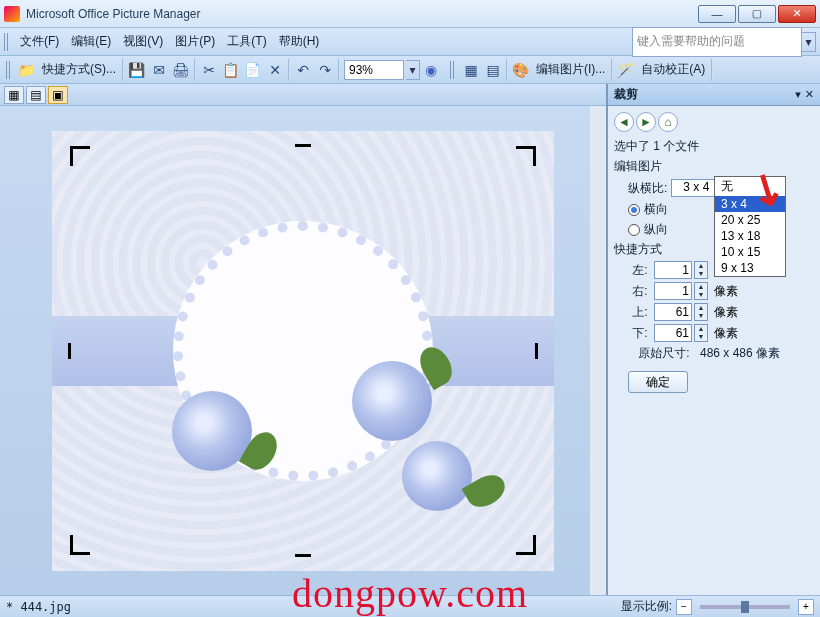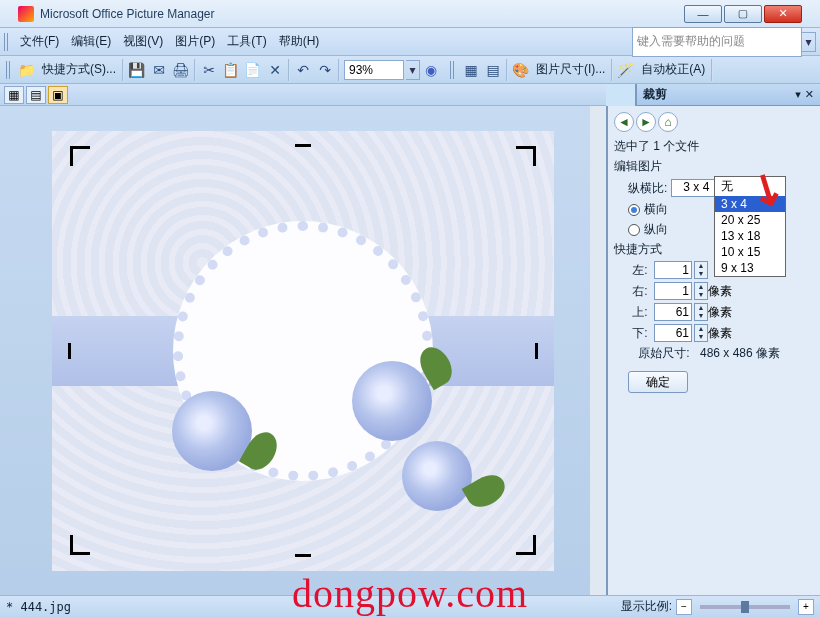--- a/index.html
+++ b/index.html
@@ -1,19 +1,19 @@
 <!DOCTYPE html>
 <html><head>
 <meta charset="utf-8">
 <style>
 * { margin: 0; padding: 0; box-sizing: border-box; font-family: "Microsoft YaHei", Tahoma, sans-serif; font-size: 12px; }
 body { background: #cce4f7; width: 820px; height: 617px; overflow: hidden; position: relative; }
 
 
-.titlebar { height: 28px; background: linear-gradient(#e8f1fb, #d5e6f8); border-bottom: 1px solid #a0b8d8; display: flex; align-items: center; padding: 0 18px; }
+.titlebar { height: 28px; background: linear-gradient(#e8f1fb, #d5e6f8); border-bottom: 1px solid #a0b8d8; display: flex; align-items: center; padding: 0 4px; }
 .titlebar .app-icon { width: 16px; height: 16px; background: linear-gradient(135deg,#e06,#fa0); border-radius: 2px; margin-right: 6px; }
 .title-text { color: #1f3b5a; }
 .win-buttons { margin-left: auto; display: flex; gap: 2px; }
 .win-btn { width: 38px; height: 18px; border: 1px solid #5a7aa0; border-radius: 2px; background: linear-gradient(#f0f6ff,#c8ddf2); display: flex; align-items: center; justify-content: center; font-size: 11px; color:#234; }
 .win-btn.close { background: linear-gradient(#f08070,#d03020); color: #fff; border-color:#a02010; }
 
 
 .menubar { height: 28px; background: linear-gradient(#d9e8fb,#c3daf3); display: flex; align-items: center; padding: 0 4px; border-bottom:1px solid #98b8dc; }
 .grip { width: 6px; height: 18px; background: repeating-linear-gradient(90deg,#7a99c0 0 1px,transparent 1px 3px); margin-right:4px;}
 .menu-item { padding: 3px 6px; color:#123; }
@@ -27,21 +27,21 @@
 .tb-ico { width:20px; height:20px; display:flex; align-items:center; justify-content:center; margin:0 1px; font-size:14px; color:#2a4a7a; border-radius:2px; cursor:pointer; }
 .tb-text-btn { display:flex; align-items:center; padding:0 4px; height:22px; color:#123; }
 .zoom-box { width:60px; height:20px; border:1px solid #8caad0; background:#fff; display:flex; align-items:center; padding:0 4px; margin:0 2px;}
 .zoom-dd { width:14px; height:20px; border:1px solid #8caad0; border-left:none; display:flex;align-items:center;justify-content:center;color:#335;}
 
 
 .midrow { height: 22px; display:flex; }
 .view-tb { background: linear-gradient(#d0e2f8,#bcd5ef); display:flex; align-items:center; padding:0 4px; border-bottom:1px solid #98b8dc; width:606px;}
 .view-btn { width:20px; height:18px; border:1px solid #8caad0; margin-right:2px; display:flex;align-items:center;justify-content:center; background:#e6f0fb;}
 .view-btn.active { background:#fae5b0; border-color:#d0a030;}
-.task-head { flex:1; background:linear-gradient(#c3daf3,#a8c8eb); display:flex; align-items:center; padding:0 6px; border-left:2px solid #7a99c0; border-bottom:1px solid #7a99c0;margin-left:29px;}
+.task-head { flex:1; background:linear-gradient(#c3daf3,#a8c8eb); display:flex; align-items:center; padding:0 6px; border-left:2px solid #7a99c0; border-bottom:1px solid #7a99c0;}
 .task-title { font-weight:bold; color:#123; }
 .task-head-btn { margin-left:4px; color:#123; font-size:11px; cursor:pointer;}
 .task-head .spacer { flex:1; }
 
 
 .workspace { display:flex; height: calc(100% - 28px - 28px - 28px - 22px - 22px); }
 .canvas-area { width:606px; background: linear-gradient(#c6daf1,#b6cee9); position:relative; display:flex; align-items:center; justify-content:center; overflow:hidden;}
 .img-box { width:502px; height:440px; background: repeating-radial-gradient(circle at 30% 30%, #e8ebf5 0 6px, #dfe4f2 6px 14px), #e8ebf5; position:relative;}
 .ribbon { position:absolute; left:0; right:0; top:50%; transform:translateY(-50%); height:70px; background:linear-gradient(#c5d2f0,#b0c0e8);}
 .doily { position:absolute; left:50%; top:50%; transform:translate(-50%,-50%); width:260px; height:260px; border:10px dotted #d2dbf3; border-radius:50%; background:#fdfdff;}
@@ -78,21 +78,21 @@
 .ratio-box { width:50px; height:18px; border:1px solid #7a99c0; background:#fff; text-align:center; margin:0 4px;}
 .ratio-drop { width:20px; height:20px; border:2px solid #d03030; display:flex;align-items:center;justify-content:center; background:#e6f0fb; color:#234;}
 .radio { width:12px; height:12px; border:1px solid #555; border-radius:50%; display:inline-flex; align-items:center; justify-content:center; margin-right:4px; background:#fff;}
 .radio.sel::after { content:""; width:6px; height:6px; background:#4080e0; border-radius:50%;}
 .dropdown-open { position:absolute; top:70px; left:106px; width:72px; border:1px solid #666; background:#fff; font-family:monospace; font-size:12px;}
 .dropdown-open .opt { padding:1px 6px; white-space:nowrap;}
 .dropdown-open .opt.sel { background:#2a5fd0; color:#fff;}
 .num-input { width:38px; height:18px; border:1px solid #7a99c0; background:#fff; text-align:right; padding:0 2px; margin:0 2px;}
 .spinner { display:inline-flex; flex-direction:column; border:1px solid #7a99c0;}
 .spinner span { width:12px; height:8px; background:#e6f0fb; font-size:7px; line-height:7px; text-align:center; color:#234;}
-.unit { }
+.unit { margin-left:6px;}
 .ok-btn { width:60px; height:22px; border:1px solid #7a99c0; background:linear-gradient(#f8fbff,#dce8f6); border-radius:3px; margin-top:6px; cursor:pointer;}
 .arrow-annot { position:absolute; top:58px; left:142px; color:#e02020; font-size:42px; transform:rotate(28deg); font-weight:bold; pointer-events:none;}
 
 
 .statusbar { height:22px; background:linear-gradient(#d3e4f8,#bed7f0); border-top:1px solid #98b8dc; display:flex; align-items:center; padding:0 6px; }
 .status-left { font-family:monospace; font-size:12px; color:#123;}
 .status-right { margin-left:auto; display:flex; align-items:center; gap:4px;}
 .zoom-btn-sm { border:1px solid #8caad0; width:16px; height:16px; background:#fff; display:flex;align-items:center;justify-content:center; font-size:10px;}
 .slider { width:90px; height:4px; background:#aac; position:relative; margin:0 4px;}
 .slider::after { content:""; position:absolute; left:45%; top:-4px; width:8px; height:12px; background:#5a7aa0;}
@@ -149,21 +149,21 @@
       </div>
     <div class="zoom-dd">▾</div>
     <div class="tb-ico" style="color:#4060c0;">◉</div>
   </div>
   <div class="tb-group">
     <div class="grip"></div>
     <div class="tb-ico">▦</div>
     <div class="tb-ico">▤</div>
     <div class="tb-sep"></div>
     <div class="tb-ico">🎨</div>
-    <span class="tb-text-btn">图片尺寸(I)...</span>
+    <span class="tb-text-btn">编辑图片(I)...</span>
     <div class="tb-sep"></div>
     <div class="tb-ico">🪄</div>
     <span class="tb-text-btn">自动校正(A)</span>
     <div class="tb-sep"></div>
   </div>
 </div>
 
 <div class="midrow">
   <div class="view-tb">
     <div class="view-btn">▦</div>

